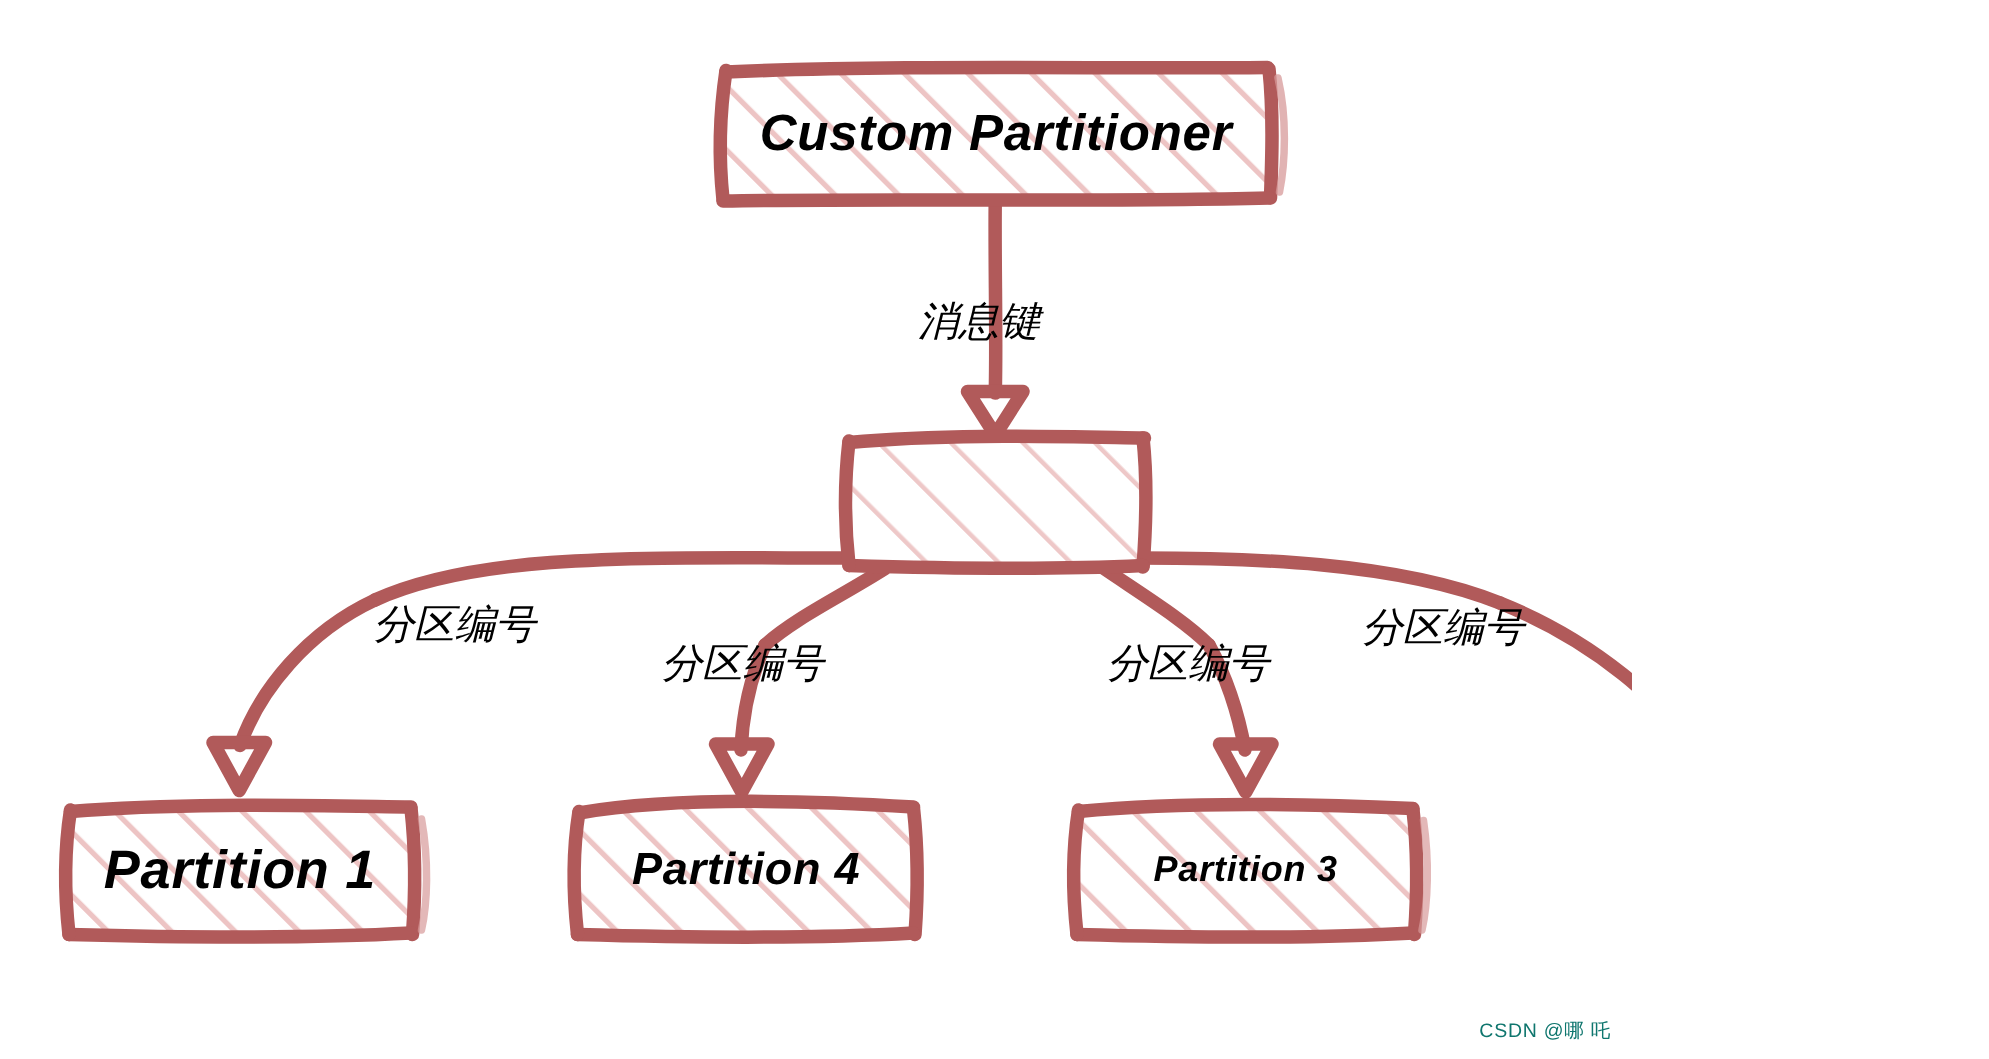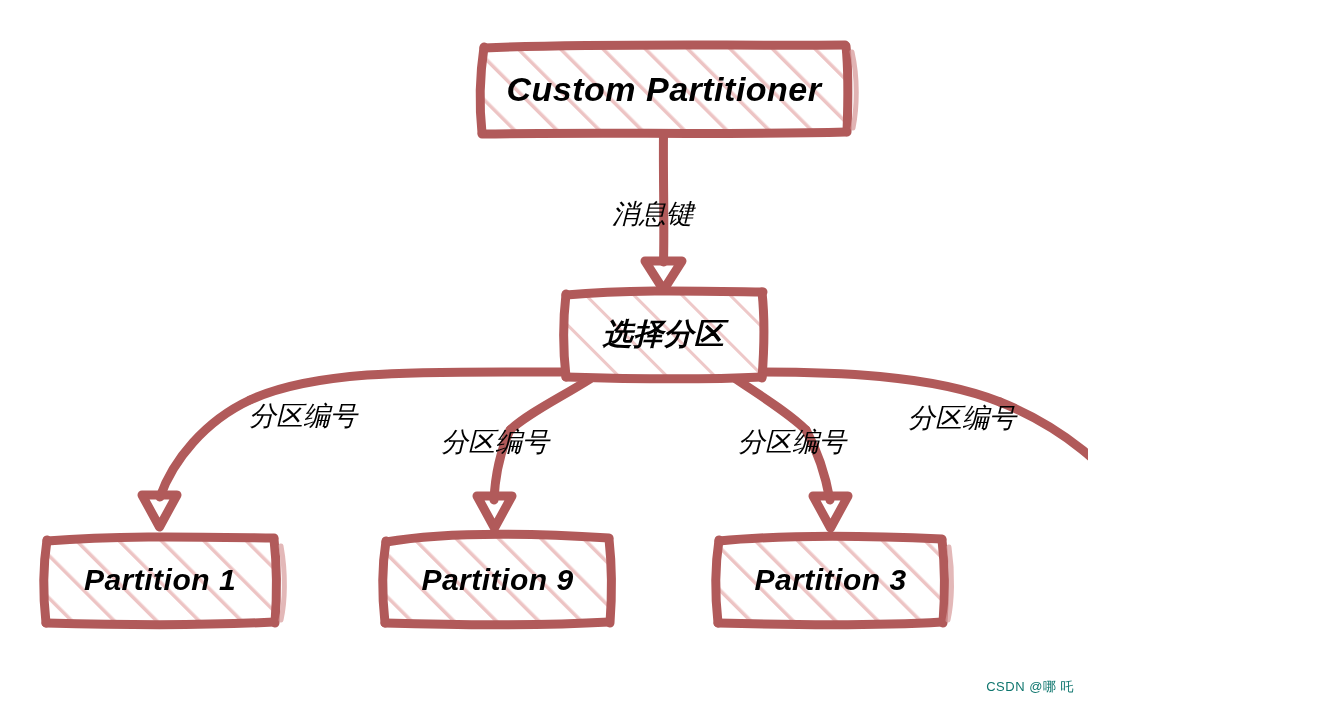--- a/index.html
+++ b/index.html
@@ -156,27 +156,26 @@
       <path d="M1098 541 L 1188 538 L 1190 622 L 1096 624 Z" fill="url(#hatch)"></path>
       <path d="M1097 543 C 1130 536, 1160 538, 1189 540" fill="none" stroke="#b15a5a" stroke-width="9" stroke-linecap="round"></path>
       <path d="M1189 541 C 1192 566, 1192 596, 1190 623" fill="none" stroke="#b15a5a" stroke-width="9" stroke-linecap="round"></path>
       <path d="M1189 622 C 1160 627, 1125 626, 1096 623" fill="none" stroke="#b15a5a" stroke-width="9" stroke-linecap="round"></path>
       <path d="M1096 623 C 1092 596, 1092 566, 1097 542" fill="none" stroke="#b15a5a" stroke-width="9" stroke-linecap="round"></path>
     </g>
   </svg>
 
   <div class="node-label latin" style="left:481px; top:44px; width:366px; height:90px; font-size:34px;">Custom Partitioner</div>
 
-  <div class="node-label cjk" style="left:565px; top:290px; width:197px; height:88px; font-size:30px;">选择分区</div>
 
-  <div class="node-label latin" style="left:45px; top:536px; width:230px; height:88px; font-size:30px;font-style:italic;">Partition 1</div>
+  <div class="node-label latin" style="left:45px; top:536px; width:230px; height:88px; font-size:36px;font-style:italic;">Partition 1</div>
 
-  <div class="node-label latin" style="left:385px; top:536px; width:225px; height:88px; font-size:30px;">Partition 9</div>
+  <div class="node-label latin" style="left:385px; top:536px; width:225px; height:88px; font-size:30px;">Partition 4</div>
 
-  <div class="node-label latin" style="left:718px; top:536px; width:225px; height:88px; font-size:30px;">Partition 3</div>
+  <div class="node-label latin" style="left:718px; top:536px; width:225px; height:88px; font-size:24px;">Partition 3</div>
 
   <div class="node-label latin" style="left:1095px; top:536px; width:95px; height:88px; font-size:30px;">...</div>
 
   <div class="edge-label" style="left:612px; top:196px; font-size:27px;">消息键</div>
 
   <div class="edge-label" style="left:249px; top:398px; font-size:27px;">分区编号</div>
 
   <div class="edge-label" style="left:441px; top:424px; font-size:27px;">分区编号</div>
 
   <div class="edge-label" style="left:738px; top:424px; font-size:27px;">分区编号</div>

